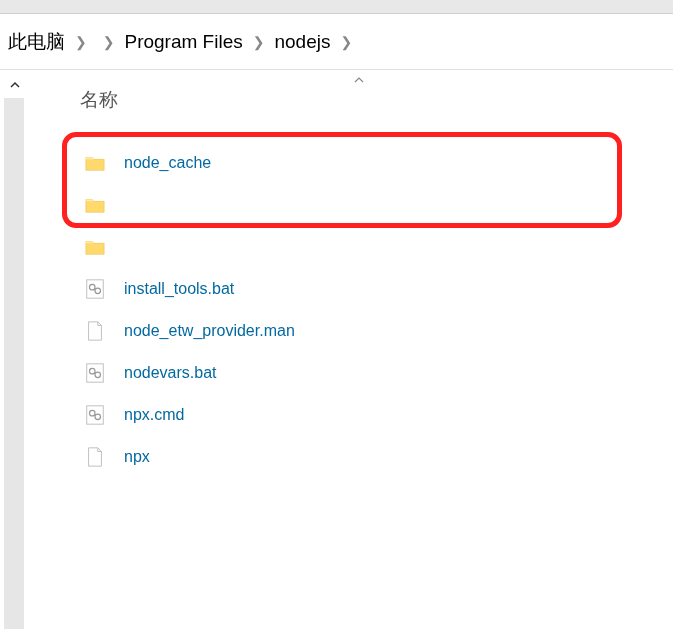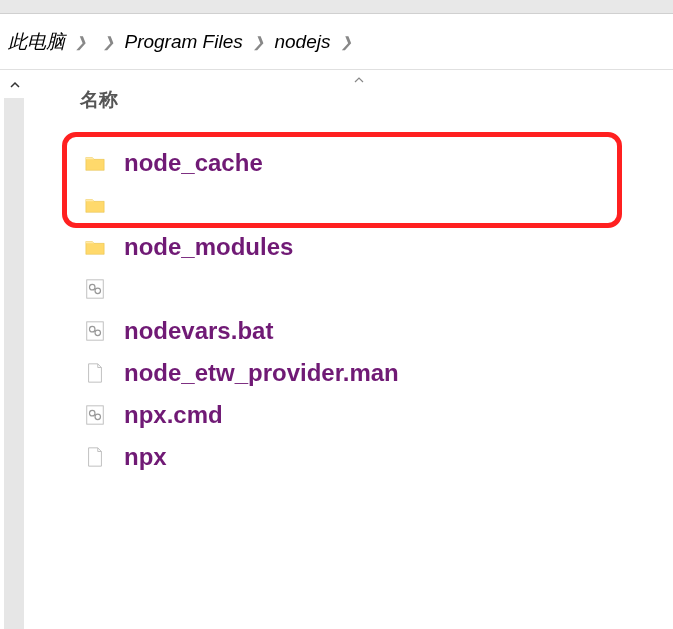--- a/index.html
+++ b/index.html
@@ -18,36 +18,34 @@
     }
     .breadcrumb-bar {
       display: flex;
       align-items: center;
       padding: 10px 8px;
       font-size: 19px;
       color: #000;
       gap: 4px;
       border-bottom: 1px solid #e0e0e0;
       height: 56px;
-      font-style: italic;
     }
     .breadcrumb-item {
       white-space: nowrap;
       cursor: pointer;
     }
     .chev {
       color: #888;
       font-size: 14px;
       padding: 0 6px;
       cursor: pointer;
     }
     .main {
       display: flex;
       height: calc(100% - 70px);
-      font-weight: bold;
     }
     .sidebar {
       width: 32px;
       background: #fff;
       position: relative;
     }
     .scroll-up {
       position: absolute;
       top: 6px;
       left: 6px;
@@ -93,22 +91,22 @@
       font-size: 12px;
     }
     .file-list {
       margin-top: 20px;
     }
     .file-row {
       display: flex;
       align-items: center;
       height: 42px;
       padding-left: 52px;
-      font-size: 24px;
-      color: #701a75;
+      font-size: 16px;
+      color: #0369a1;
       cursor: pointer;
     }
     .icon {
       width: 22px;
       height: 22px;
       margin-right: 18px;
       flex-shrink: 0;
     }
     .highlight-box {
       position: absolute;
@@ -168,46 +166,46 @@
           <span class="icon"><svg viewBox="0 0 24 24" width="22" height="22">
               <path d="M2 6 h7 l2 2 h11 v12 h-20 z" fill="#ffd96b" stroke="#e0b93a" stroke-width="0.5"></path>
               <path d="M2 6 h7 l2 2 h-9 z" fill="#ffe9a8"></path>
             </svg></span>
         </div>
         <div class="file-row">
           <span class="icon"><svg viewBox="0 0 24 24" width="22" height="22">
               <path d="M2 6 h7 l2 2 h11 v12 h-20 z" fill="#ffd96b" stroke="#e0b93a" stroke-width="0.5"></path>
               <path d="M2 6 h7 l2 2 h-9 z" fill="#ffe9a8"></path>
             </svg></span>
-          <span>node_modules</span>
         </div>
         <div class="file-row">
           <span class="icon"><svg viewBox="0 0 24 24" width="22" height="22">
               <rect x="3" y="2" width="18" height="20" fill="#fff" stroke="#bbb"></rect>
               <circle cx="9" cy="10" r="3" fill="none" stroke="#999" stroke-width="1.3"></circle>
               <circle cx="15" cy="14" r="3" fill="none" stroke="#999" stroke-width="1.3"></circle>
             </svg></span>
+          <span>install_tools.bat</span>
+        </div>
+        <div class="file-row">
+          <span class="icon"><svg viewBox="0 0 24 24" width="22" height="22">
+              <path d="M5 2 h10 l4 4 v16 h-14 z" fill="#fff" stroke="#bbb"></path>
+              <path d="M15 2 v4 h4" fill="none" stroke="#bbb"></path>
+            </svg></span>
+          <span>node_etw_provider.man</span>
         </div>
         <div class="file-row">
           <span class="icon"><svg viewBox="0 0 24 24" width="22" height="22">
               <rect x="3" y="2" width="18" height="20" fill="#fff" stroke="#bbb"></rect>
               <circle cx="9" cy="10" r="3" fill="none" stroke="#999" stroke-width="1.3"></circle>
               <circle cx="15" cy="14" r="3" fill="none" stroke="#999" stroke-width="1.3"></circle>
             </svg></span>
           <span>nodevars.bat</span>
         </div>
         <div class="file-row">
           <span class="icon"><svg viewBox="0 0 24 24" width="22" height="22">
-              <path d="M5 2 h10 l4 4 v16 h-14 z" fill="#fff" stroke="#bbb"></path>
-              <path d="M15 2 v4 h4" fill="none" stroke="#bbb"></path>
-            </svg></span>
-          <span>node_etw_provider.man</span>
-        </div>
-        <div class="file-row">
-          <span class="icon"><svg viewBox="0 0 24 24" width="22" height="22">
               <rect x="3" y="2" width="18" height="20" fill="#fff" stroke="#bbb"></rect>
               <circle cx="9" cy="10" r="3" fill="none" stroke="#999" stroke-width="1.3"></circle>
               <circle cx="15" cy="14" r="3" fill="none" stroke="#999" stroke-width="1.3"></circle>
             </svg></span>
           <span>npx.cmd</span>
         </div>
         <div class="file-row">
           <span class="icon"><svg viewBox="0 0 24 24" width="22" height="22">
               <path d="M5 2 h10 l4 4 v16 h-14 z" fill="#fff" stroke="#bbb"></path>
               <path d="M15 2 v4 h4" fill="none" stroke="#bbb"></path>

